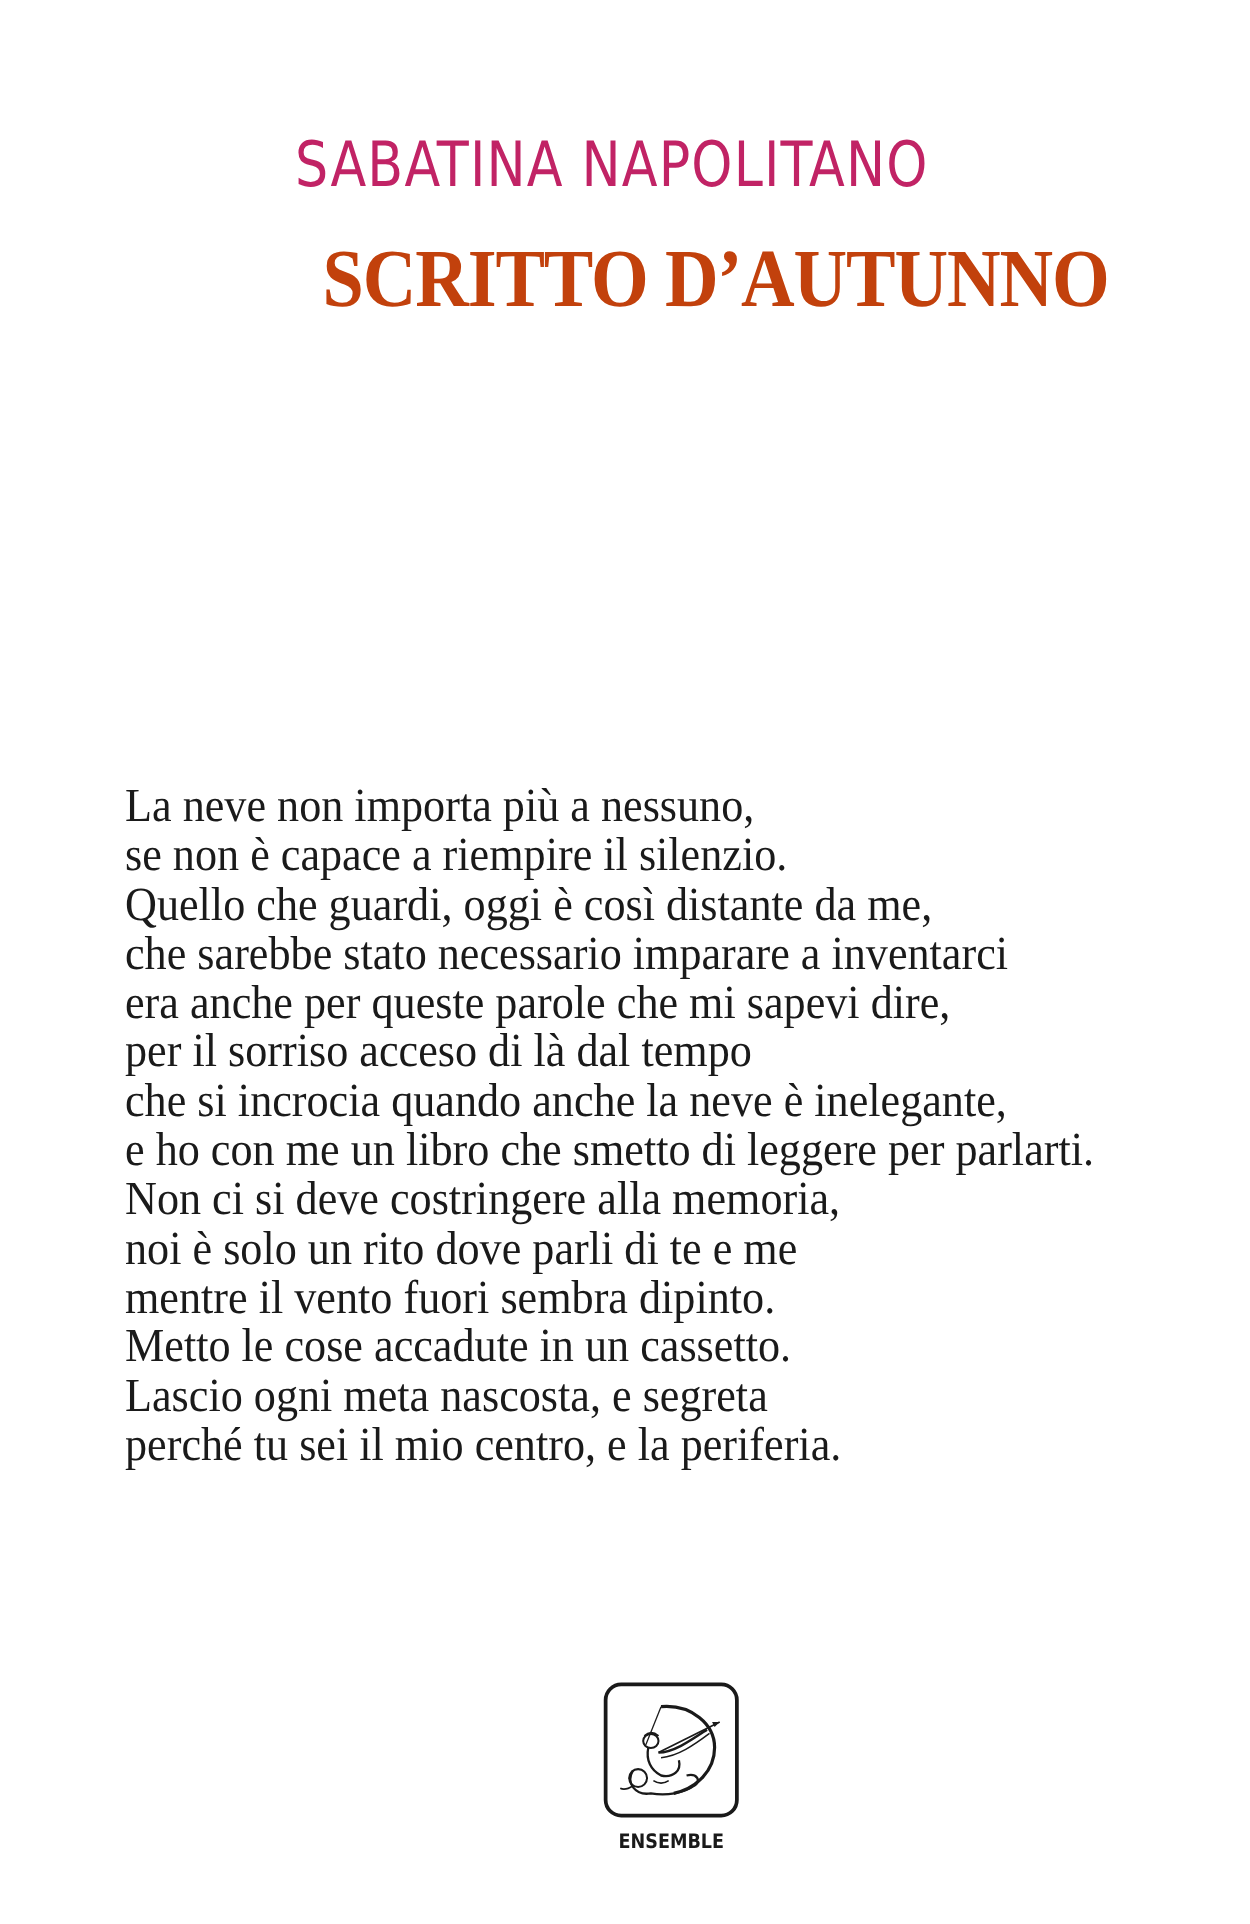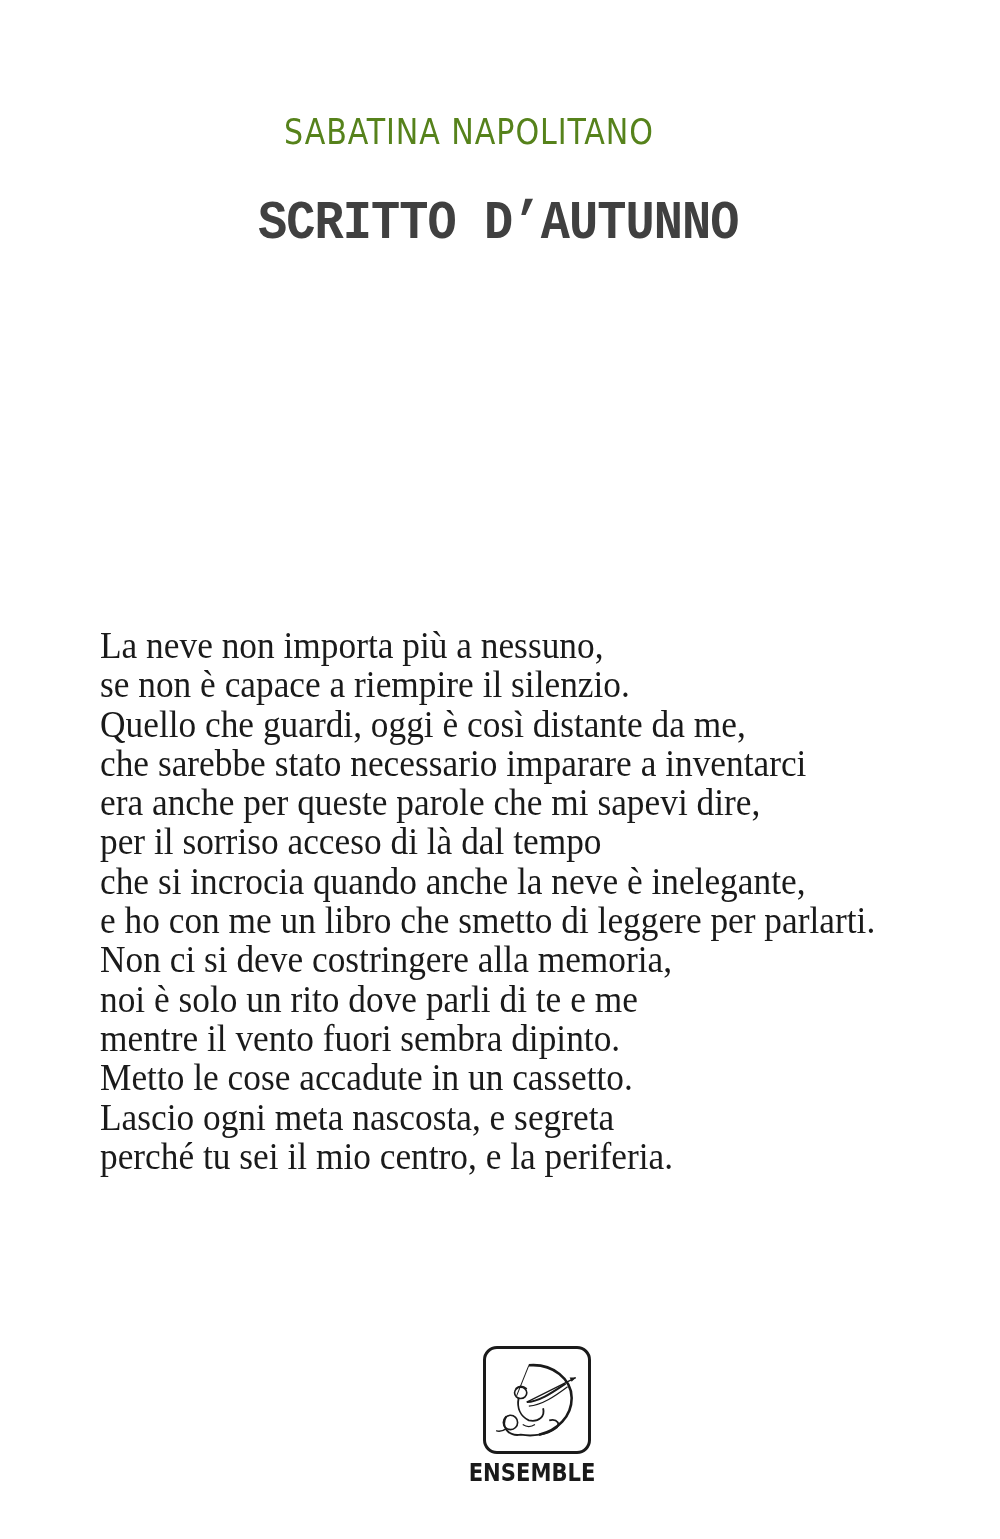--- a/index.html
+++ b/index.html
@@ -14,46 +14,45 @@
       overflow: hidden;
       color: #1a1a1a;
     }
     .author {
       position: absolute;
       left: 236px;
       top: 102px;
       width: 600px;
       font-family: "DejaVu Sans", sans-serif;
       font-weight: 200;
-      font-size: 36px;
+      font-size: 50px;
       letter-spacing: 1px;
       line-height: 60px;
-      color: #4d7c0f;
+      color: #be185d;
       white-space: nowrap;
       -webkit-text-stroke: 0px;
       font-stretch: condensed;
-      margin-left: 48px;
     }
     .author span {
       display: inline-block;
       transform: scaleX(0.93);
       transform-origin: left center;
       font-weight: normal;
       opacity: 0.95;
     }
     .title {
       position: absolute;
       left: 258px;
       top: 192px;
-      font-family: Liberation Mono, monospace;
+      font-family: Liberation Serif, serif;
       font-weight: bold;
-      font-size: 54px;
+      font-size: 66px;
       line-height: 64px;
       letter-spacing: -1px;
-      color: #404040;
+      color: #c2410c;
       white-space: nowrap;
     }
     .title span {
       display: inline-block;
       transform: scaleX(0.90);
       transform-origin: left center;
     }
     .poem {
       position: absolute;
       left: 100px;
@@ -82,23 +81,24 @@
     .logo svg {
       width: 100%;
       height: 100%;
       display: block;
     }
     .publisher {
       position: absolute;
       left: 460px;
       top: 1461px;
       width: 154px;
+      text-align: center;
       font-family: "DejaVu Sans", sans-serif;
       font-weight: bold;
-      font-size: 24px;
+      font-size: 16px;
       line-height: 24px;
       color: #1a1a1a;
       letter-spacing: 0px;
     }
     .publisher span {
       display: inline-block;
       transform: scaleX(0.88);
     }
   </style>
 </head>

